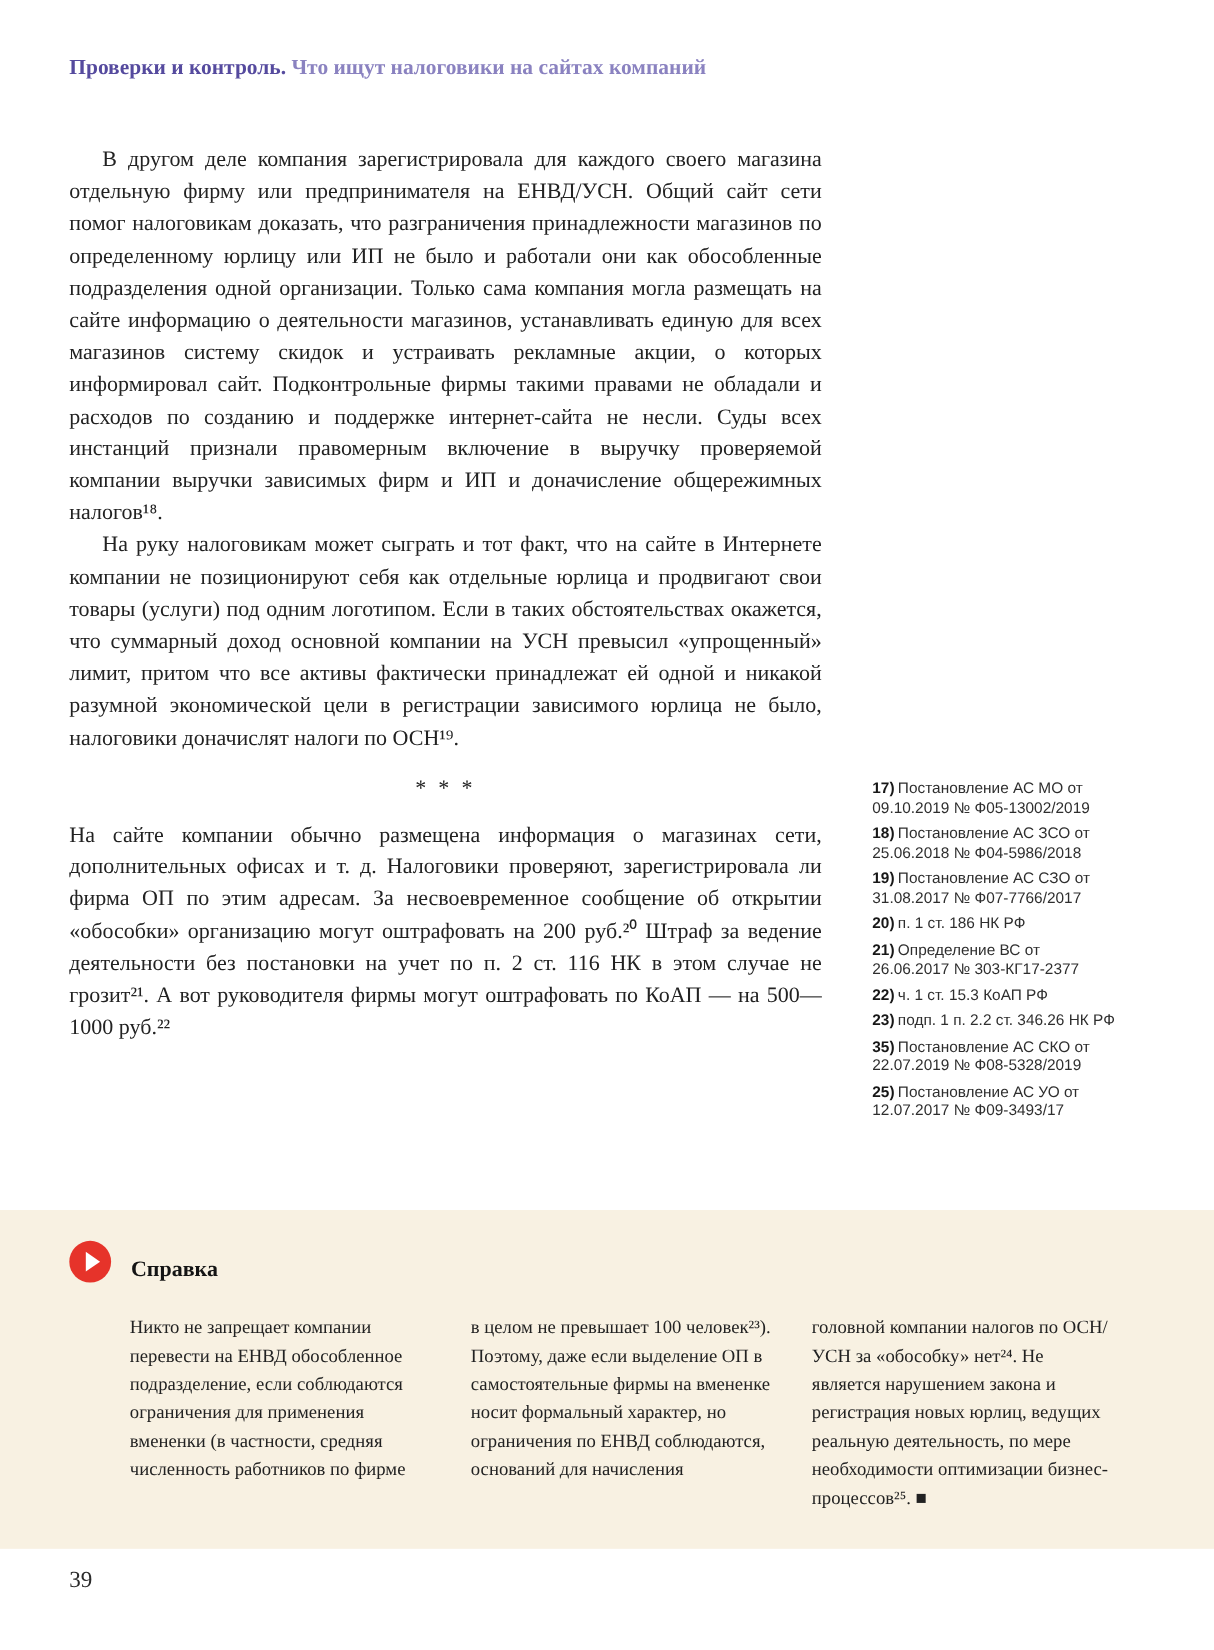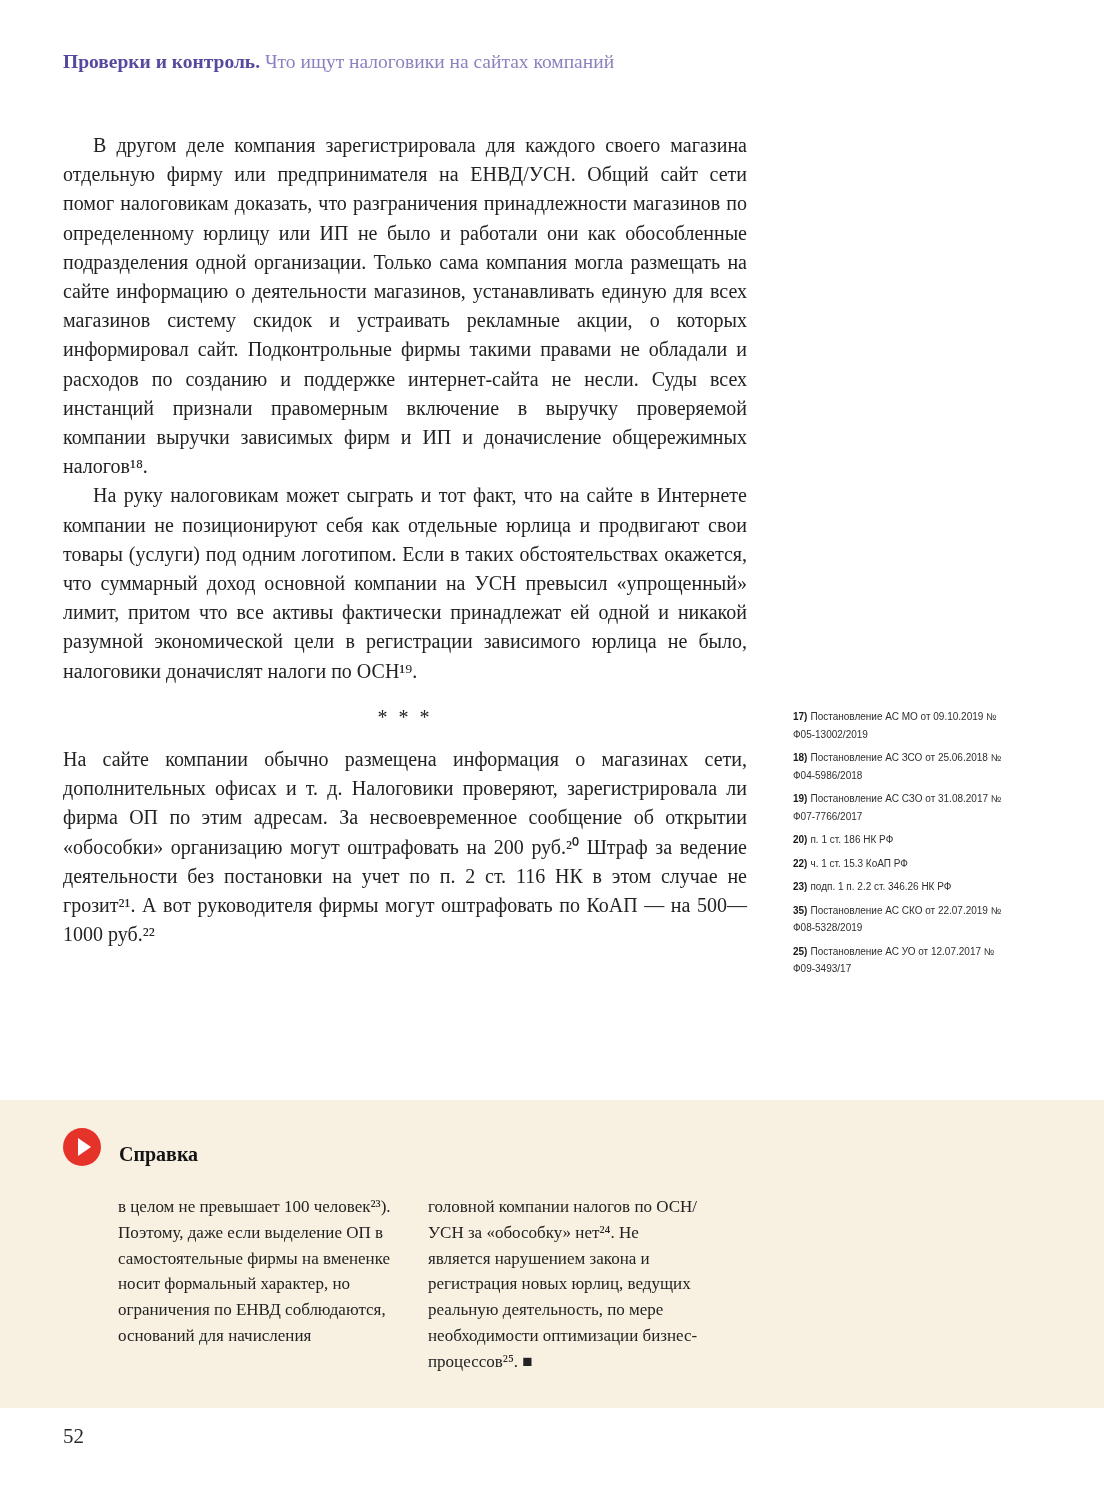--- a/index.html
+++ b/index.html
@@ -22,20 +22,21 @@
     font-size: 19.5px;
     line-height: 1.2;
     white-space: nowrap;
   }
   .running-head .section {
     font-weight: bold;
     color: var(--accent-purple, #554a9e);
   }
   .running-head .title {
     color: var(--accent-purple-light, #8a82c0);
+    font-weight: bold;
   }
 
   
   .article-body {
     position: absolute;
     left: 63px;
     top: 131px;
     width: 684px;
     font-size: 20px;
     line-height: 29.2px;
@@ -52,21 +53,21 @@
     color: #222222;
   }
 
   
   .footnotes-sidebar {
     position: absolute;
     left: 793px;
     top: 708px;
     width: 222px;
     font-family: "Liberation Sans", sans-serif;
-    font-size: 10px;
+    font-size: 14px;
     line-height: 17.5px;
     color: #2e2e2e;
   }
   .footnote { margin-bottom: 6px; }
   .footnote .fn-num { font-weight: bold; color: #171717; margin-right: 3px; }
 
   
   .spravka-box {
     position: absolute;
     left: 0;
@@ -145,32 +146,34 @@
     <p class="indent">На руку налоговикам может сыграть и тот факт, что на сайте в Интернете компании не позиционируют себя как отдельные юрлица и продвигают свои товары (услуги) под одним логотипом. Если в таких обстоятельствах окажется, что суммарный доход основной компании на УСН превысил «упрощенный» лимит, притом что все активы фактически принадлежат ей одной и никакой разумной экономической цели в регистрации зависимого юрлица не было, налоговики доначислят налоги по ОСН¹⁹.</p>
     <div class="section-separator">* * *</div>
     <p>На сайте компании обычно размещена информация о магазинах сети, дополнительных офисах и т. д. Налоговики проверяют, зарегистрировала ли фирма ОП по этим адресам. За несвоевременное сообщение об открытии «обособки» организацию могут оштрафовать на 200 руб.²⁰ Штраф за ведение деятельности без постановки на учет по п. 2 ст. 116 НК в этом случае не грозит²¹. А вот руководителя фирмы могут оштрафовать по КоАП — на 500—1000 руб.²²</p>
   </div>
 
   <aside class="footnotes-sidebar">
     <div class="footnote"><span class="fn-num">17)</span><span>Постановление АС МО от 09.10.2019 № Ф05-13002/2019</span></div>
     <div class="footnote"><span class="fn-num">18)</span><span>Постановление АС ЗСО от 25.06.2018 № Ф04-5986/2018</span></div>
     <div class="footnote"><span class="fn-num">19)</span><span>Постановление АС СЗО от 31.08.2017 № Ф07-7766/2017</span></div>
     <div class="footnote"><span class="fn-num">20)</span><span>п. 1 ст. 186 НК РФ</span></div>
+    <div class="footnote"><span class="fn-num">21)</span><span>Определение ВС от 26.06.2017 № 303-КГ17-2377</span></div>
     <div class="footnote"><span class="fn-num">22)</span><span>ч. 1 ст. 15.3 КоАП РФ</span></div>
     <div class="footnote"><span class="fn-num">23)</span><span>подп. 1 п. 2.2 ст. 346.26 НК РФ</span></div>
     <div class="footnote"><span class="fn-num">35)</span><span>Постановление АС СКО от 22.07.2019 № Ф08-5328/2019</span></div>
     <div class="footnote"><span class="fn-num">25)</span><span>Постановление АС УО от 12.07.2017 № Ф09-3493/17</span></div>
   </aside>
 
   <section class="spravka-box">
     <div class="spravka-head">
       <span class="play-icon"></span>
       <span class="spravka-title">Справка</span>
     </div>
     <div class="spravka-columns">
+      <div class="spravka-column">Никто не запрещает компании перевести на ЕНВД обособленное подразделение, если соблюдаются ограничения для применения вмененки (в частности, средняя численность работников по фирме</div>
       <div class="spravka-column">в целом не превышает 100 человек²³). Поэтому, даже если выделение ОП в самостоятельные фирмы на вмененке носит формальный характер, но ограничения по ЕНВД соблюдаются, оснований для начисления</div>
       <div class="spravka-column">головной компании налогов по ОСН/УСН за «обособку» нет²⁴. Не является нарушением закона и регистрация новых юрлиц, ведущих реальную деятельность, по мере необходимости оптимизации бизнес-процессов²⁵. ■</div>
     </div>
   </section>
 
-  <div class="page-number">52</div>
+  <div class="page-number">39</div>
 
 </div>
 
 </body></html>

